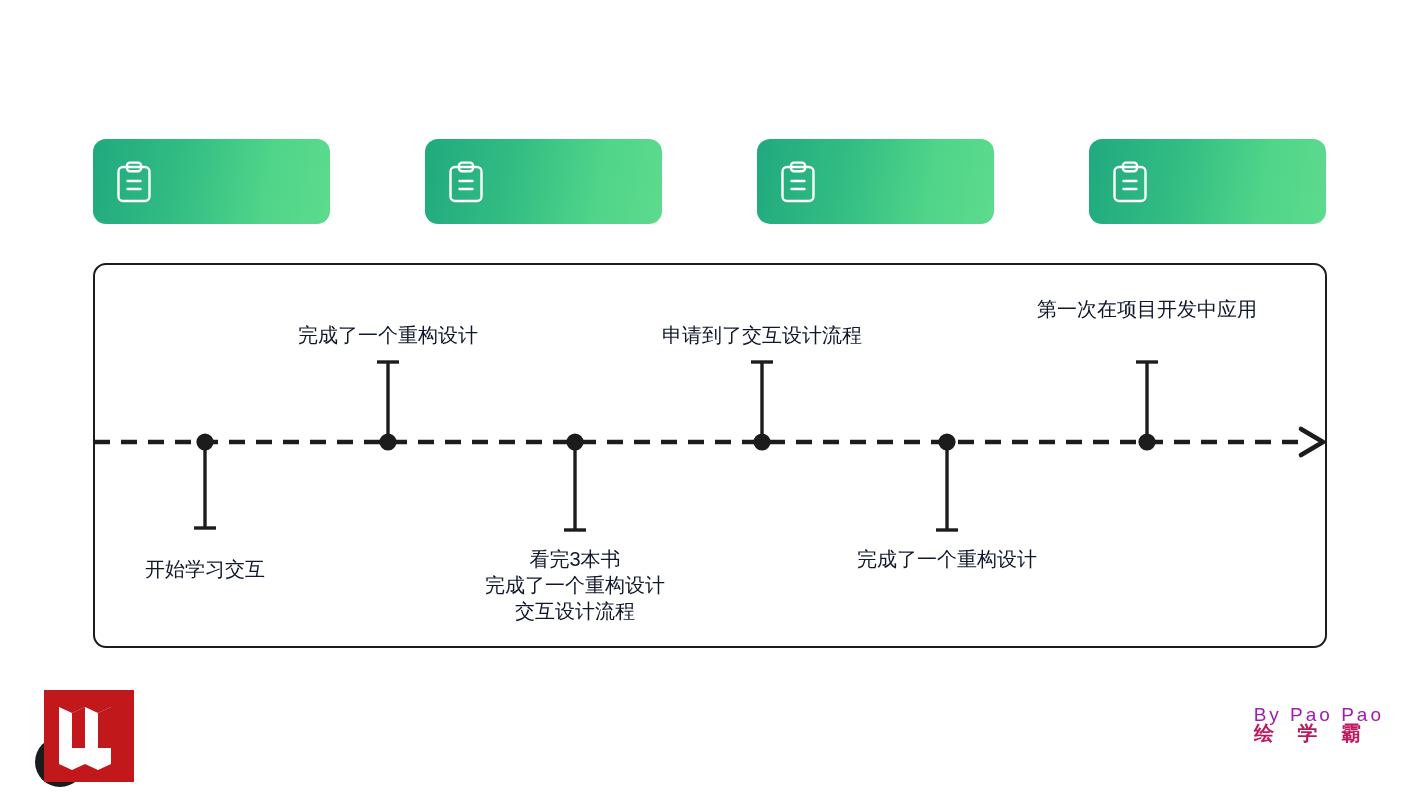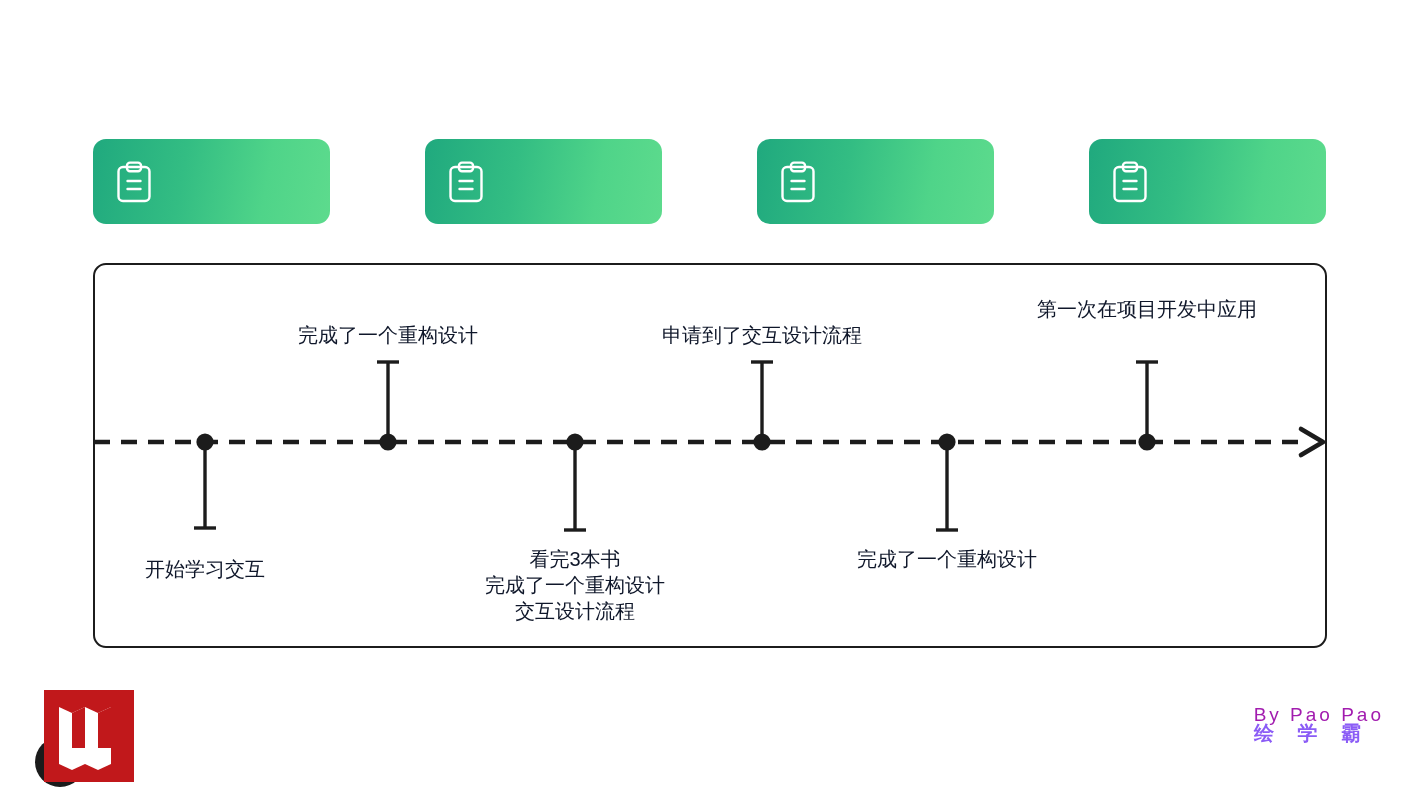--- a/index.html
+++ b/index.html
@@ -45,21 +45,21 @@
   }
   .tl-desc{
     position:absolute;color:#0f172a;font-size:20px;line-height:26px;
     white-space:nowrap;text-align:center;transform:translateX(-50%);
   }
 
   
   #logo{position:absolute;left:26px;top:686px;width:108px;height:104px;}
   #brand-cn{
     position:absolute;right:50px;top:720px;
-    color:#8b5cf6;font-size:20px;font-weight:bold;letter-spacing:9px;
+    color:#be185d;font-size:20px;font-weight:bold;letter-spacing:9px;
     white-space:nowrap;
   }
   #brand-en{
     position:absolute;right:36px;top:704px;
     color:#a21caf;font-size:19px;letter-spacing:3px;white-space:nowrap;
   }
 </style>
 </head>
 <body>
 

